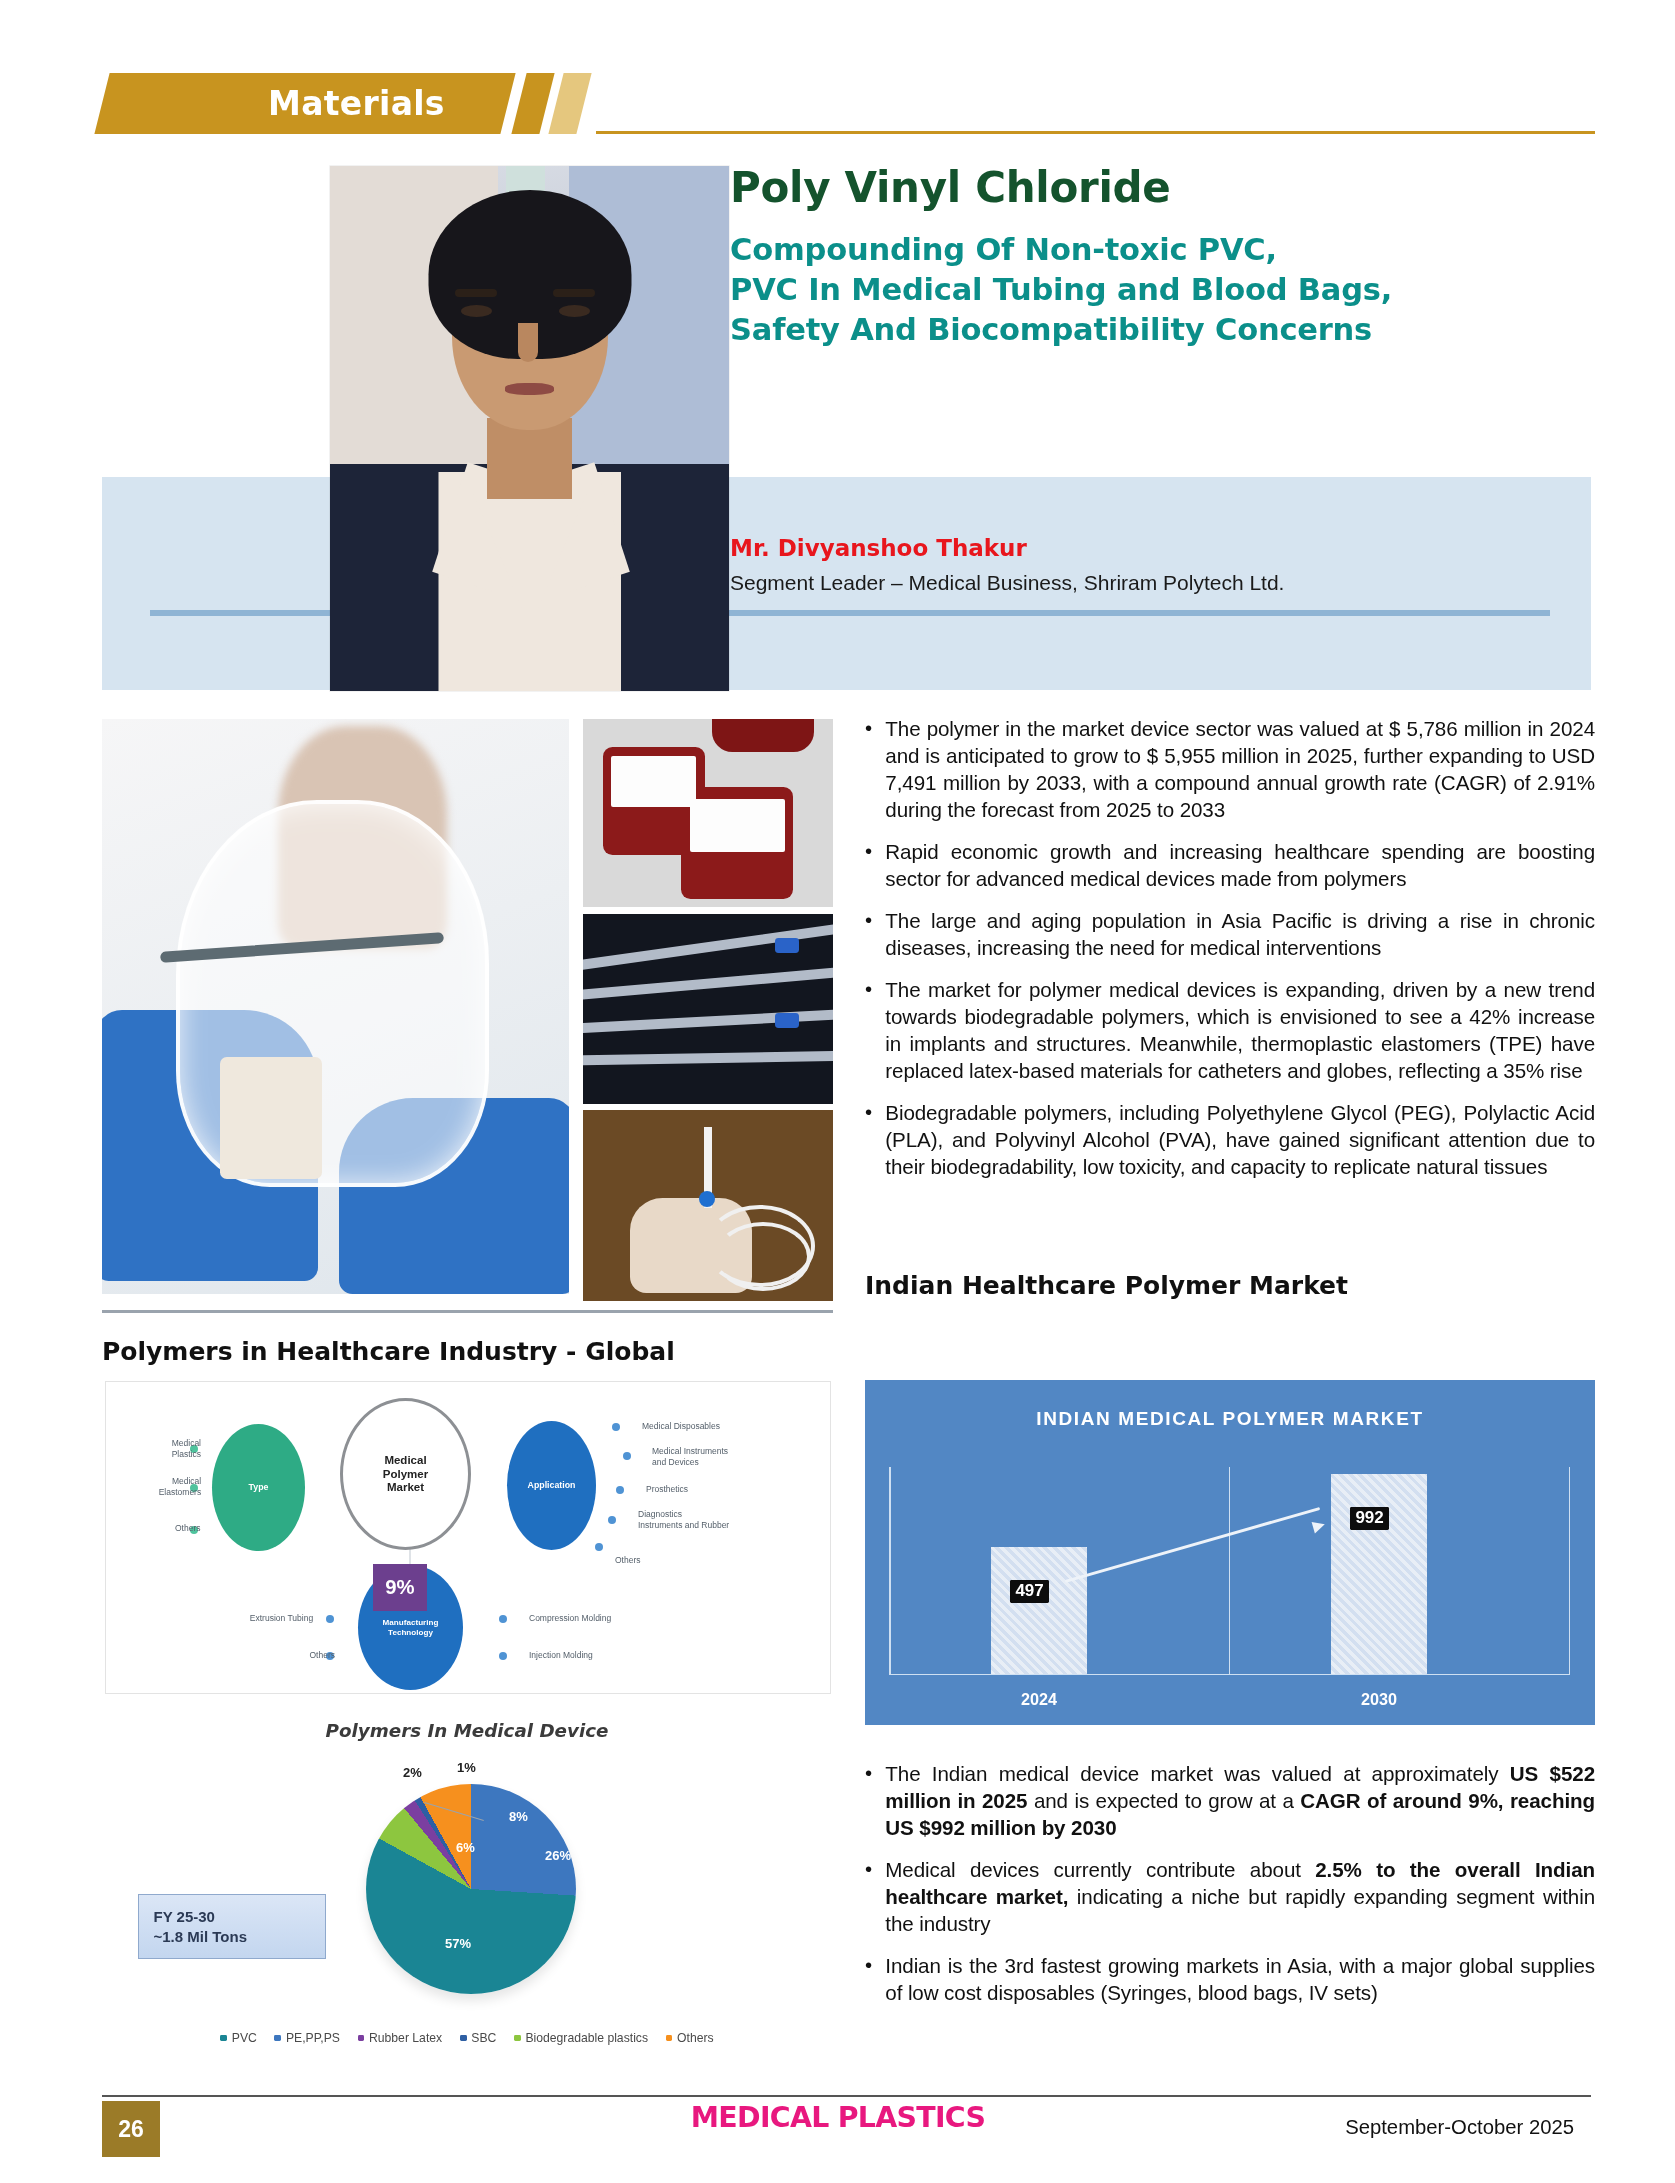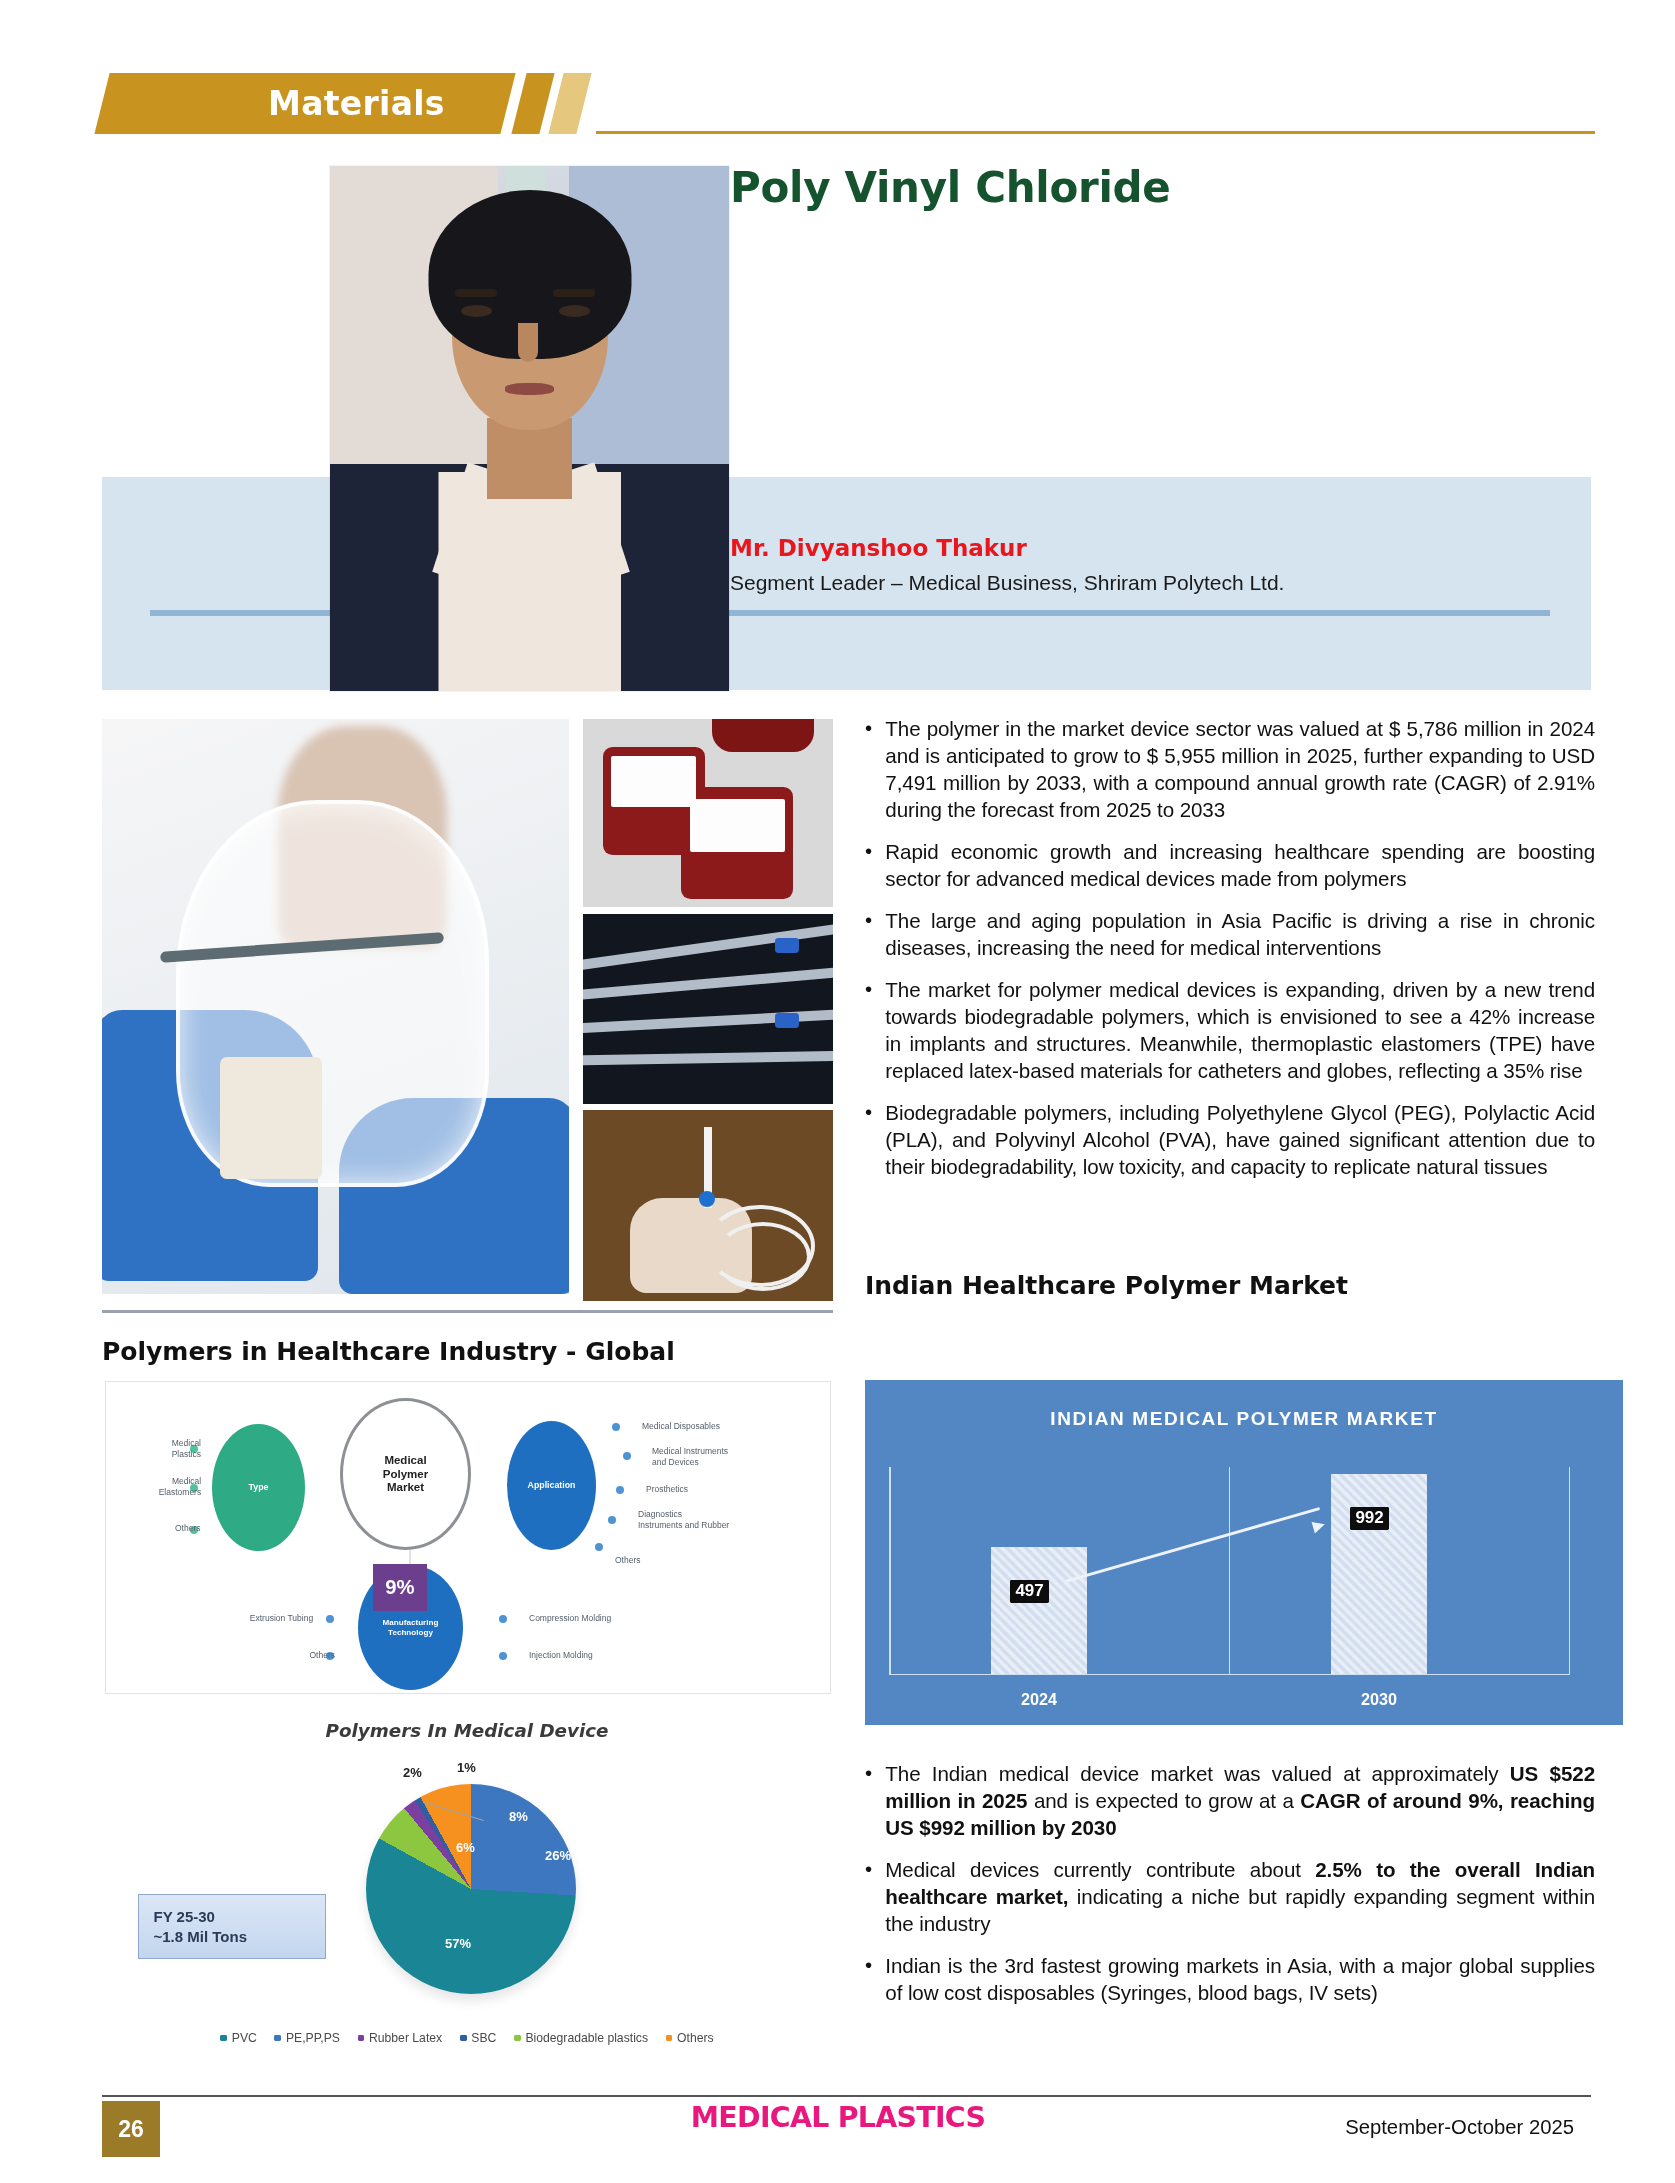--- a/index.html
+++ b/index.html
@@ -186,21 +186,20 @@
     position:absolute;left:105px;top:2031px;width:724px;
     display:flex;justify-content:center;align-items:center;gap:17.6px;
     font-size:12.2px;color:#4a4a4a;
   }
   #pie-legend .li{display:flex;align-items:center;gap:4.7px;white-space:nowrap;}
   #pie-legend .sw{width:6.8px;height:6.8px;border-radius:1.4px;}
   
   #bar-card{
     position:absolute;left:865px;top:1380px;width:730px;height:345px;
     background:#5287c4;
-    padding-left:28px;
   }
   #bar-title{
     position:absolute;top:28.4px;left:0;width:100%;text-align:center;
     color:#ffffff;font-size:19px;font-weight:bold;letter-spacing:1.6px;
   }
   #bar-axis-y{position:absolute;left:24.4px;top:87px;width:1.4px;height:207px;background:#cfe0f2;}
   #bar-axis-y2{position:absolute;left:364px;top:87px;width:1.4px;height:207px;background:#cfe0f2;}
   #bar-axis-y3{position:absolute;left:704px;top:87px;width:1.4px;height:207px;background:#cfe0f2;}
   #bar-axis-x{position:absolute;left:24.4px;top:294px;width:681px;height:1.4px;background:#cfe0f2;}
   .bar{position:absolute;bottom:51px;background:
@@ -246,20 +245,23 @@
 </div>
 <div class="slash" id="slash-1"></div>
 <div class="slash" id="slash-2"></div>
 <div id="header-rule"></div>
 
 <div id="author-strip"></div>
 <div id="author-rule"></div>
 
 <div id="title-area">
   <div id="article-title">Poly Vinyl Chloride</div>
+  <div id="article-subtitle">Compounding Of Non-toxic PVC,
+PVC In Medical Tubing and Blood Bags,
+Safety And Biocompatibility Concerns</div>
 </div>
 <div id="author-name">Mr. Divyanshoo Thakur</div>
 <div id="author-role">Segment Leader – Medical Business, Shriram Polytech Ltd.</div>
 
 <div id="portrait">
   <div class="bg-l"></div>
     <div class="bg-r"></div>
     <div class="bg-pillar"></div>
   <div class="jacket-l"></div>
     <div class="jacket-r"></div>

